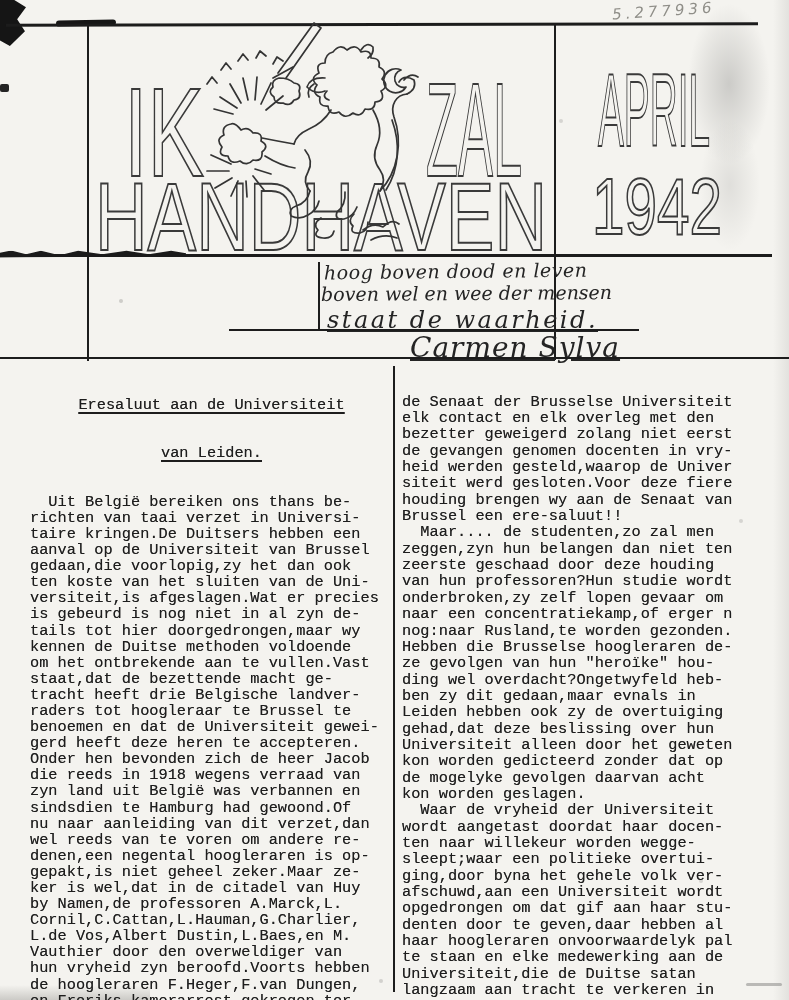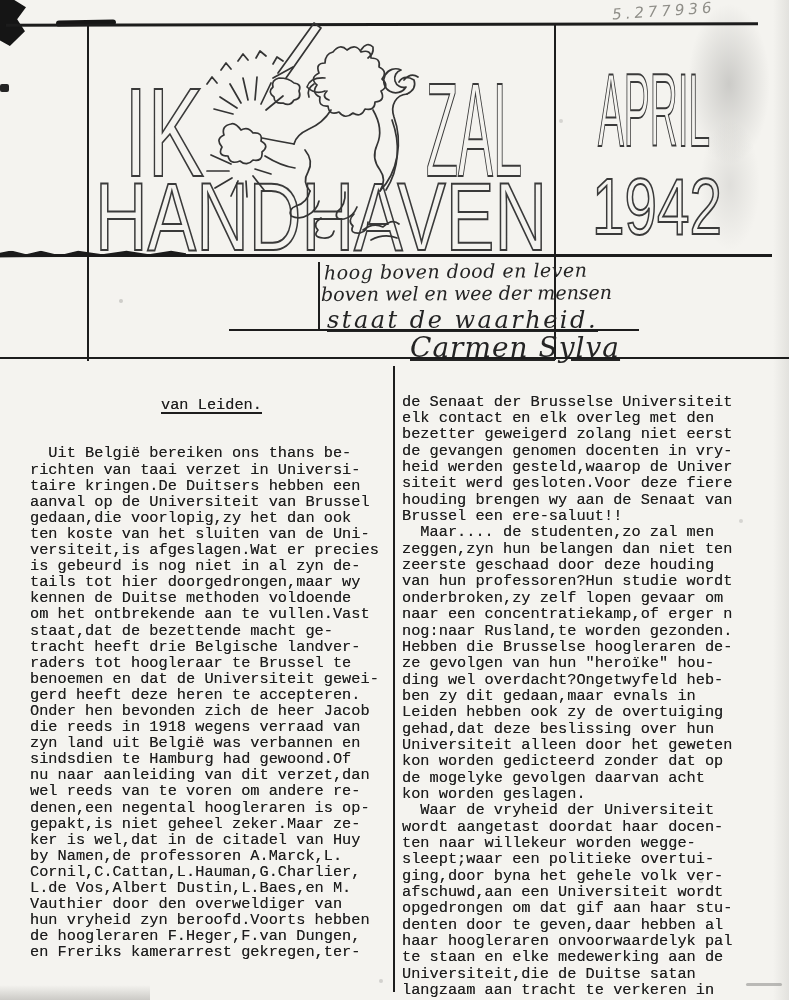--- a/index.html
+++ b/index.html
@@ -121,20 +121,21 @@
 
 <div class="rule" style="left:318px;top:262px;width:1.5px;height:68px;"></div>
 <div class="hand" style="left:324px;top:260px;font-size:19px;letter-spacing:.5px;transform:rotate(-.6deg);">hoog boven dood en leven</div>
 <div class="hand" style="left:321px;top:282px;font-size:19px;transform:rotate(-.4deg);">boven wel en wee der mensen</div>
 <div class="hand" style="left:327px;top:306px;font-size:24px;letter-spacing:2.5px;text-decoration:underline;">staat de waarheid.</div>
 <div class="rule" style="left:229px;top:329px;width:410px;height:2px;"></div>
 <div class="hand" style="left:410px;top:331px;font-size:28px;letter-spacing:1px;text-decoration:underline;">Carmen Sylva</div>
 <div class="rule" style="left:0;top:357px;width:789px;height:2px;"></div>
 
 <div class="col col-left">
+  <div class="tline ttl">Eresaluut aan de Universiteit</div>
   <div class="tline ttl">van Leiden.</div>
   <div><div class="tline">  Uit België bereiken ons thans be-</div><div class="tline">richten van taai verzet in Universi-</div><div class="tline">taire kringen.De Duitsers hebben een</div><div class="tline">aanval op de Universiteit van Brussel</div><div class="tline">gedaan,die voorlopig,zy het dan ook</div><div class="tline">ten koste van het sluiten van de Uni-</div><div class="tline">versiteit,is afgeslagen.Wat er precies</div><div class="tline">is gebeurd is nog niet in al zyn de-</div><div class="tline">tails tot hier doorgedrongen,maar wy</div><div class="tline">kennen de Duitse methoden voldoende</div><div class="tline">om het ontbrekende aan te vullen.Vast</div><div class="tline">staat,dat de bezettende macht ge-</div><div class="tline">tracht heeft drie Belgische landver-</div><div class="tline">raders tot hoogleraar te Brussel te</div><div class="tline">benoemen en dat de Universiteit gewei-</div><div class="tline">gerd heeft deze heren te accepteren.</div><div class="tline">Onder hen bevonden zich de heer Jacob</div><div class="tline">die reeds in 1918 wegens verraad van</div><div class="tline">zyn land uit België was verbannen en</div><div class="tline">sindsdien te Hamburg had gewoond.Of</div><div class="tline">nu naar aanleiding van dit verzet,dan</div><div class="tline">wel reeds van te voren om andere re-</div><div class="tline">denen,een negental hoogleraren is op-</div><div class="tline">gepakt,is niet geheel zeker.Maar ze-</div><div class="tline">ker is wel,dat in de citadel van Huy</div><div class="tline">by Namen,de professoren A.Marck,L.</div><div class="tline">Cornil,C.Cattan,L.Hauman,G.Charlier,</div><div class="tline">L.de Vos,Albert Dustin,L.Baes,en M.</div><div class="tline">Vauthier door den overweldiger van</div><div class="tline">hun vryheid zyn beroofd.Voorts hebben</div><div class="tline">de hoogleraren F.Heger,F.van Dungen,</div><div class="tline">en Freriks kamerarrest gekregen,ter-</div></div>
 </div>
 
 <div class="rule" style="left:393px;top:366px;width:1.6px;height:626px;"></div>
 
 <div class="col col-right">
   <div><div class="tline">de Senaat der Brusselse Universiteit</div><div class="tline">elk contact en elk overleg met den</div><div class="tline">bezetter geweigerd zolang niet eerst</div><div class="tline">de gevangen genomen docenten in vry-</div><div class="tline">heid werden gesteld,waarop de Univer</div><div class="tline">siteit werd gesloten.Voor deze fiere</div><div class="tline">houding brengen wy aan de Senaat van</div><div class="tline">Brussel een ere-saluut!!</div><div class="tline">  Maar.... de studenten,zo zal men</div><div class="tline">zeggen,zyn hun belangen dan niet ten</div><div class="tline">zeerste geschaad door deze houding</div><div class="tline">van hun professoren?Hun studie wordt</div><div class="tline">onderbroken,zy zelf lopen gevaar om</div><div class="tline">naar een concentratiekamp,of erger n</div><div class="tline">nog:naar Rusland,te worden gezonden.</div><div class="tline">Hebben die Brusselse hoogleraren de-</div><div class="tline">ze gevolgen van hun "heroïke" hou-</div><div class="tline">ding wel overdacht?Ongetwyfeld heb-</div><div class="tline">ben zy dit gedaan,maar evnals in</div><div class="tline">Leiden hebben ook zy de overtuiging</div><div class="tline">gehad,dat deze beslissing over hun</div><div class="tline">Universiteit alleen door het geweten</div><div class="tline">kon worden gedicteerd zonder dat op</div><div class="tline">de mogelyke gevolgen daarvan acht</div><div class="tline">kon worden geslagen.</div><div class="tline">  Waar de vryheid der Universiteit</div><div class="tline">wordt aangetast doordat haar docen-</div><div class="tline">ten naar willekeur worden wegge-</div><div class="tline">sleept;waar een politieke overtui-</div><div class="tline">ging,door byna het gehele volk ver-</div><div class="tline">afschuwd,aan een Universiteit wordt</div><div class="tline">opgedrongen om dat gif aan haar stu-</div><div class="tline">denten door te geven,daar hebben al</div><div class="tline">haar hoogleraren onvoorwaardelyk pal</div><div class="tline">te staan en elke medewerking aan de</div><div class="tline">Universiteit,die de Duitse satan</div><div class="tline">langzaam aan tracht te verkeren in</div></div>
 </div>
 

